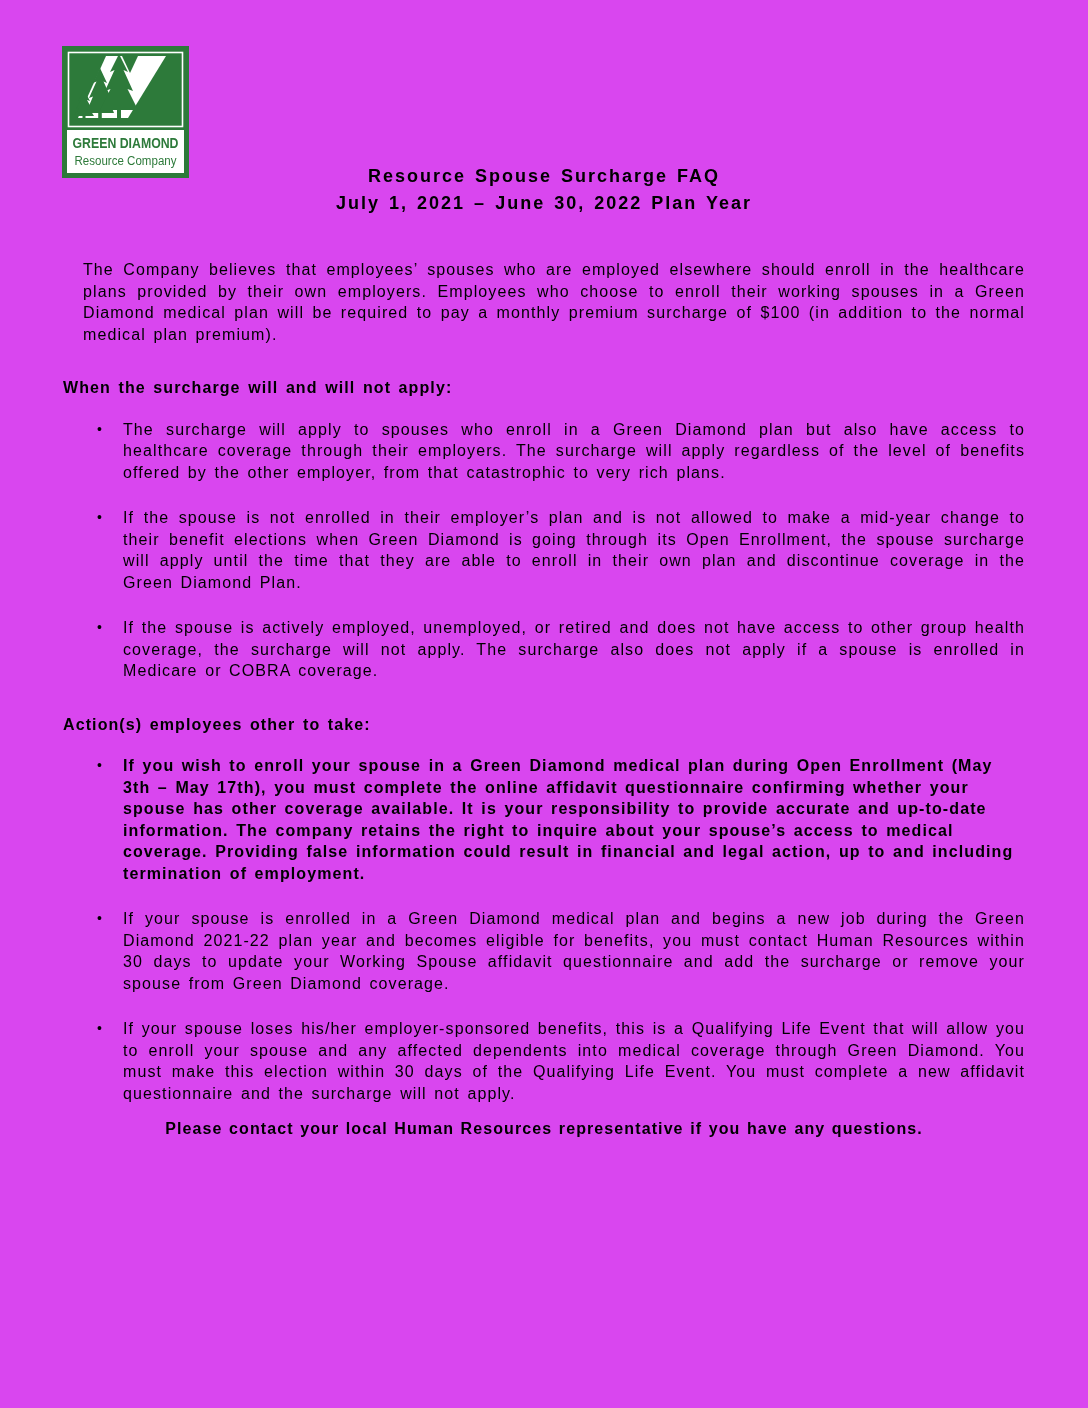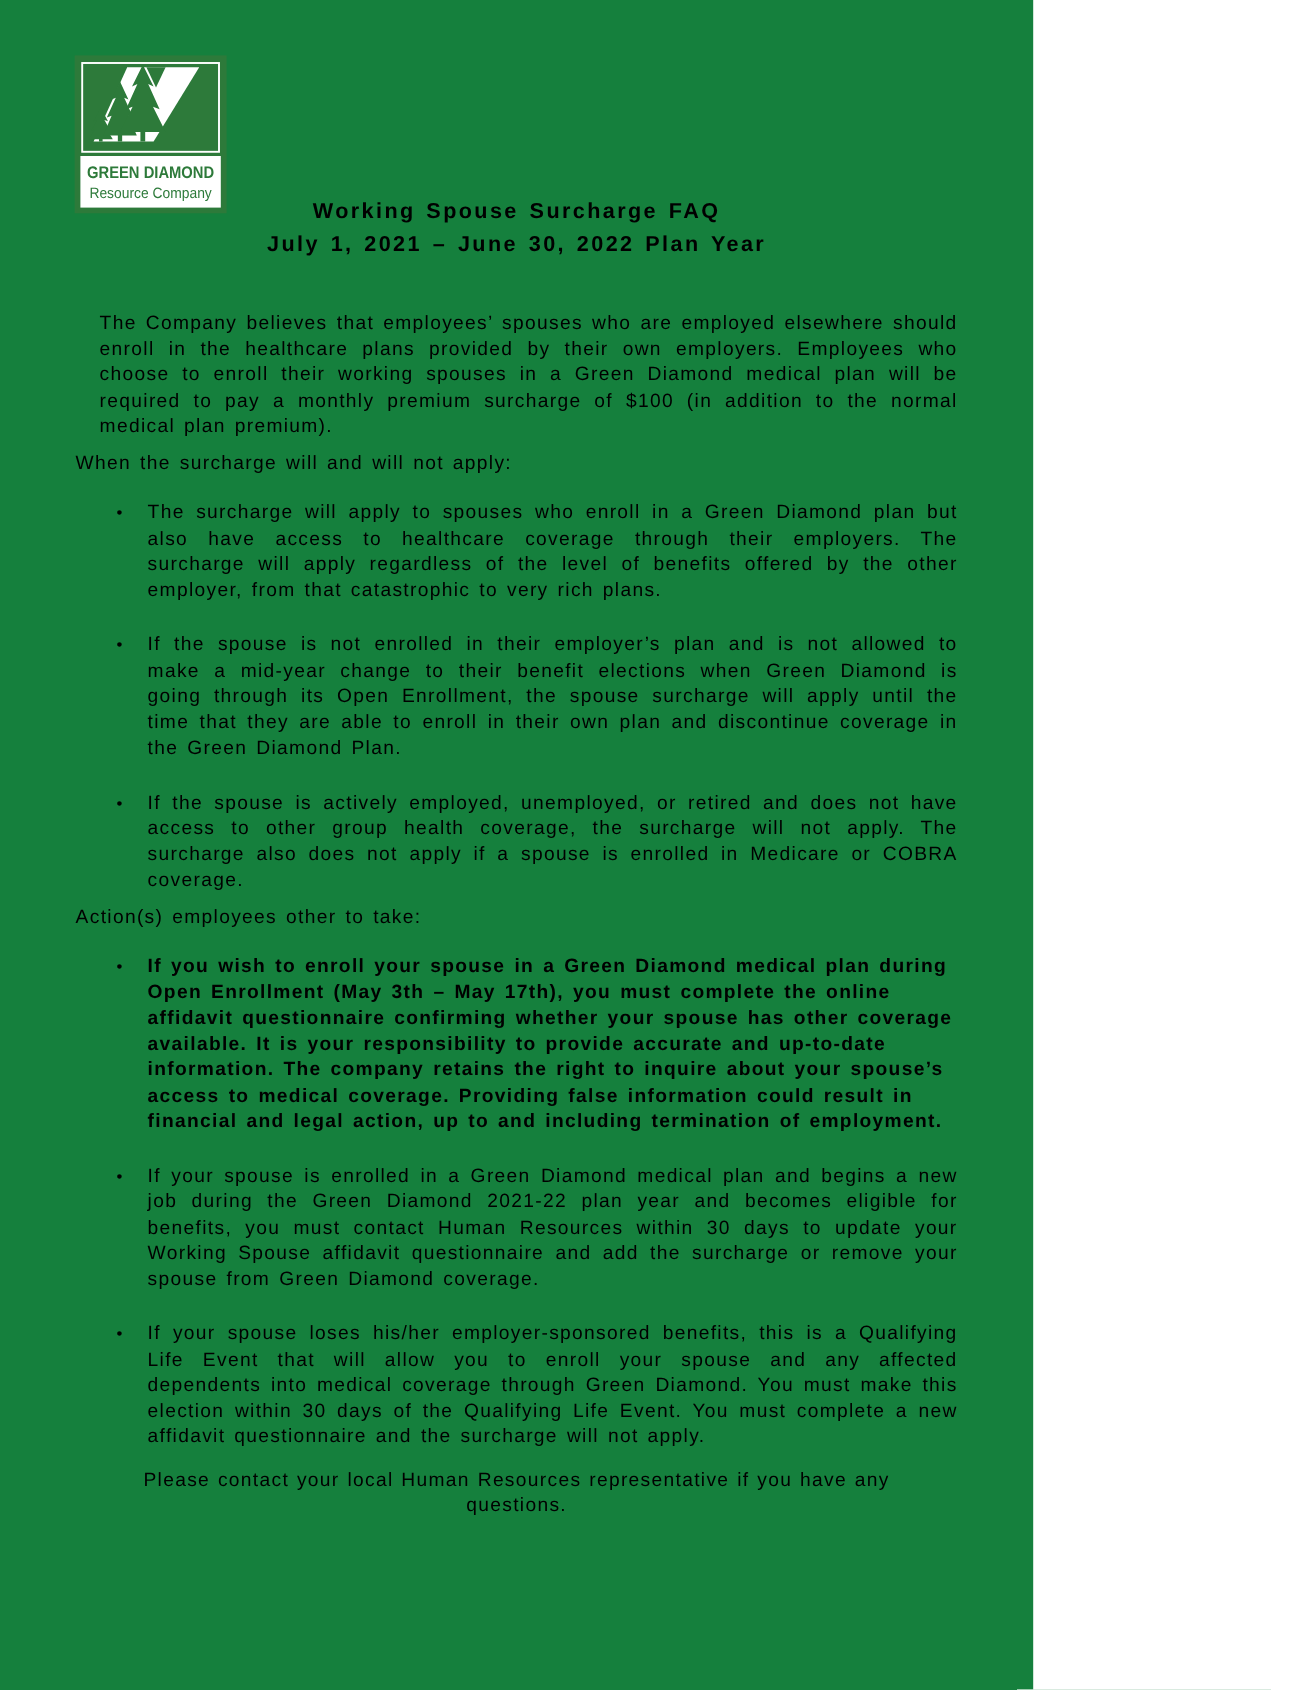--- a/index.html
+++ b/index.html
@@ -1,20 +1,20 @@
 <!DOCTYPE html>
 <html><head>
 <meta charset="utf-8">
 <style>
   html, body { margin: 0; padding: 0; background: #ffffff; }
   .page {
     position: relative;
-    width: 861px;
+    width: 1088px;
     height: 1408px;
-    background: #15803d;
+    background: #d946ef;
     font-family: "Liberation Sans", sans-serif;
     color: #000000;
     overflow: hidden;
   }
   .logo {
     position: absolute;
     left: 62px;
     top: 46px;
     width: 127px;
     height: 132px;
@@ -33,42 +33,42 @@
     line-height: 21.5px;
     letter-spacing: 1.1px;
     word-spacing: 2px;
   }
   .intro {
     margin-top: 42px;
     text-align: justify;
     margin-left: 20px;
   }
   .sec-heading {
-    margin-top: 9px;
-    font-weight: normal;
+    margin-top: 32px;
+    font-weight: bold;
     font-size: 16px;
     line-height: 21.5px;
     letter-spacing: 1.1px;
     word-spacing: 2px;
   }
   .blist { margin-top: 20px; padding-left: 34px; }
   .bitem { display: flex; margin-bottom: 24px; }
   .bitem:last-child { margin-bottom: 0; }
   .bitem .marker {
     flex: none;
     width: 26px;
     font-size: 14px;
     line-height: 21.5px;
   }
   .bitem .btext { flex: 1; text-align: justify; }
   .bitem.ragged .btext { text-align: left; font-weight: bold; }
   .footer-note {
     margin-top: 14px;
     text-align: center;
-    font-weight: normal;
+    font-weight: bold;
     font-size: 16px;
     line-height: 21.5px;
     letter-spacing: 1.1px;
     word-spacing: 1px;
     padding: 0 30px;
   }
 </style>
 </head>
 <body>
 
@@ -93,21 +93,21 @@
 
       <rect x="5" y="84" width="117" height="43" fill="#ffffff"></rect>
       <text x="63.5" y="102" text-anchor="middle" font-family="Liberation Sans, sans-serif" font-size="14" font-weight="bold" fill="#2d7a3a" textLength="106" lengthAdjust="spacingAndGlyphs">GREEN DIAMOND</text>
       <text x="63.5" y="119" text-anchor="middle" font-family="Liberation Sans, sans-serif" font-size="12.5" fill="#2d7a3a" textLength="102" lengthAdjust="spacingAndGlyphs">Resource Company</text>
     </svg>
   </div>
 
   <div class="content">
 
     <div class="doc-title">
-      <div>Working Spouse Surcharge FAQ</div>
+      <div>Resource Spouse Surcharge FAQ</div>
       <div>July 1, 2021 – June 30, 2022 Plan Year</div>
     </div>
 
     <div class="body-text intro">The Company believes that employees’ spouses who are employed elsewhere should enroll in the healthcare plans provided by their own employers.  Employees who choose to enroll their working spouses in a Green Diamond medical plan will be required to pay a monthly premium surcharge of $100 (in addition to the normal medical plan premium).</div>
 
     <div class="sec-heading">When the surcharge will and will not apply:</div>
 
     <div class="blist body-text">
       <div class="bitem">
         <span class="marker">•</span>

